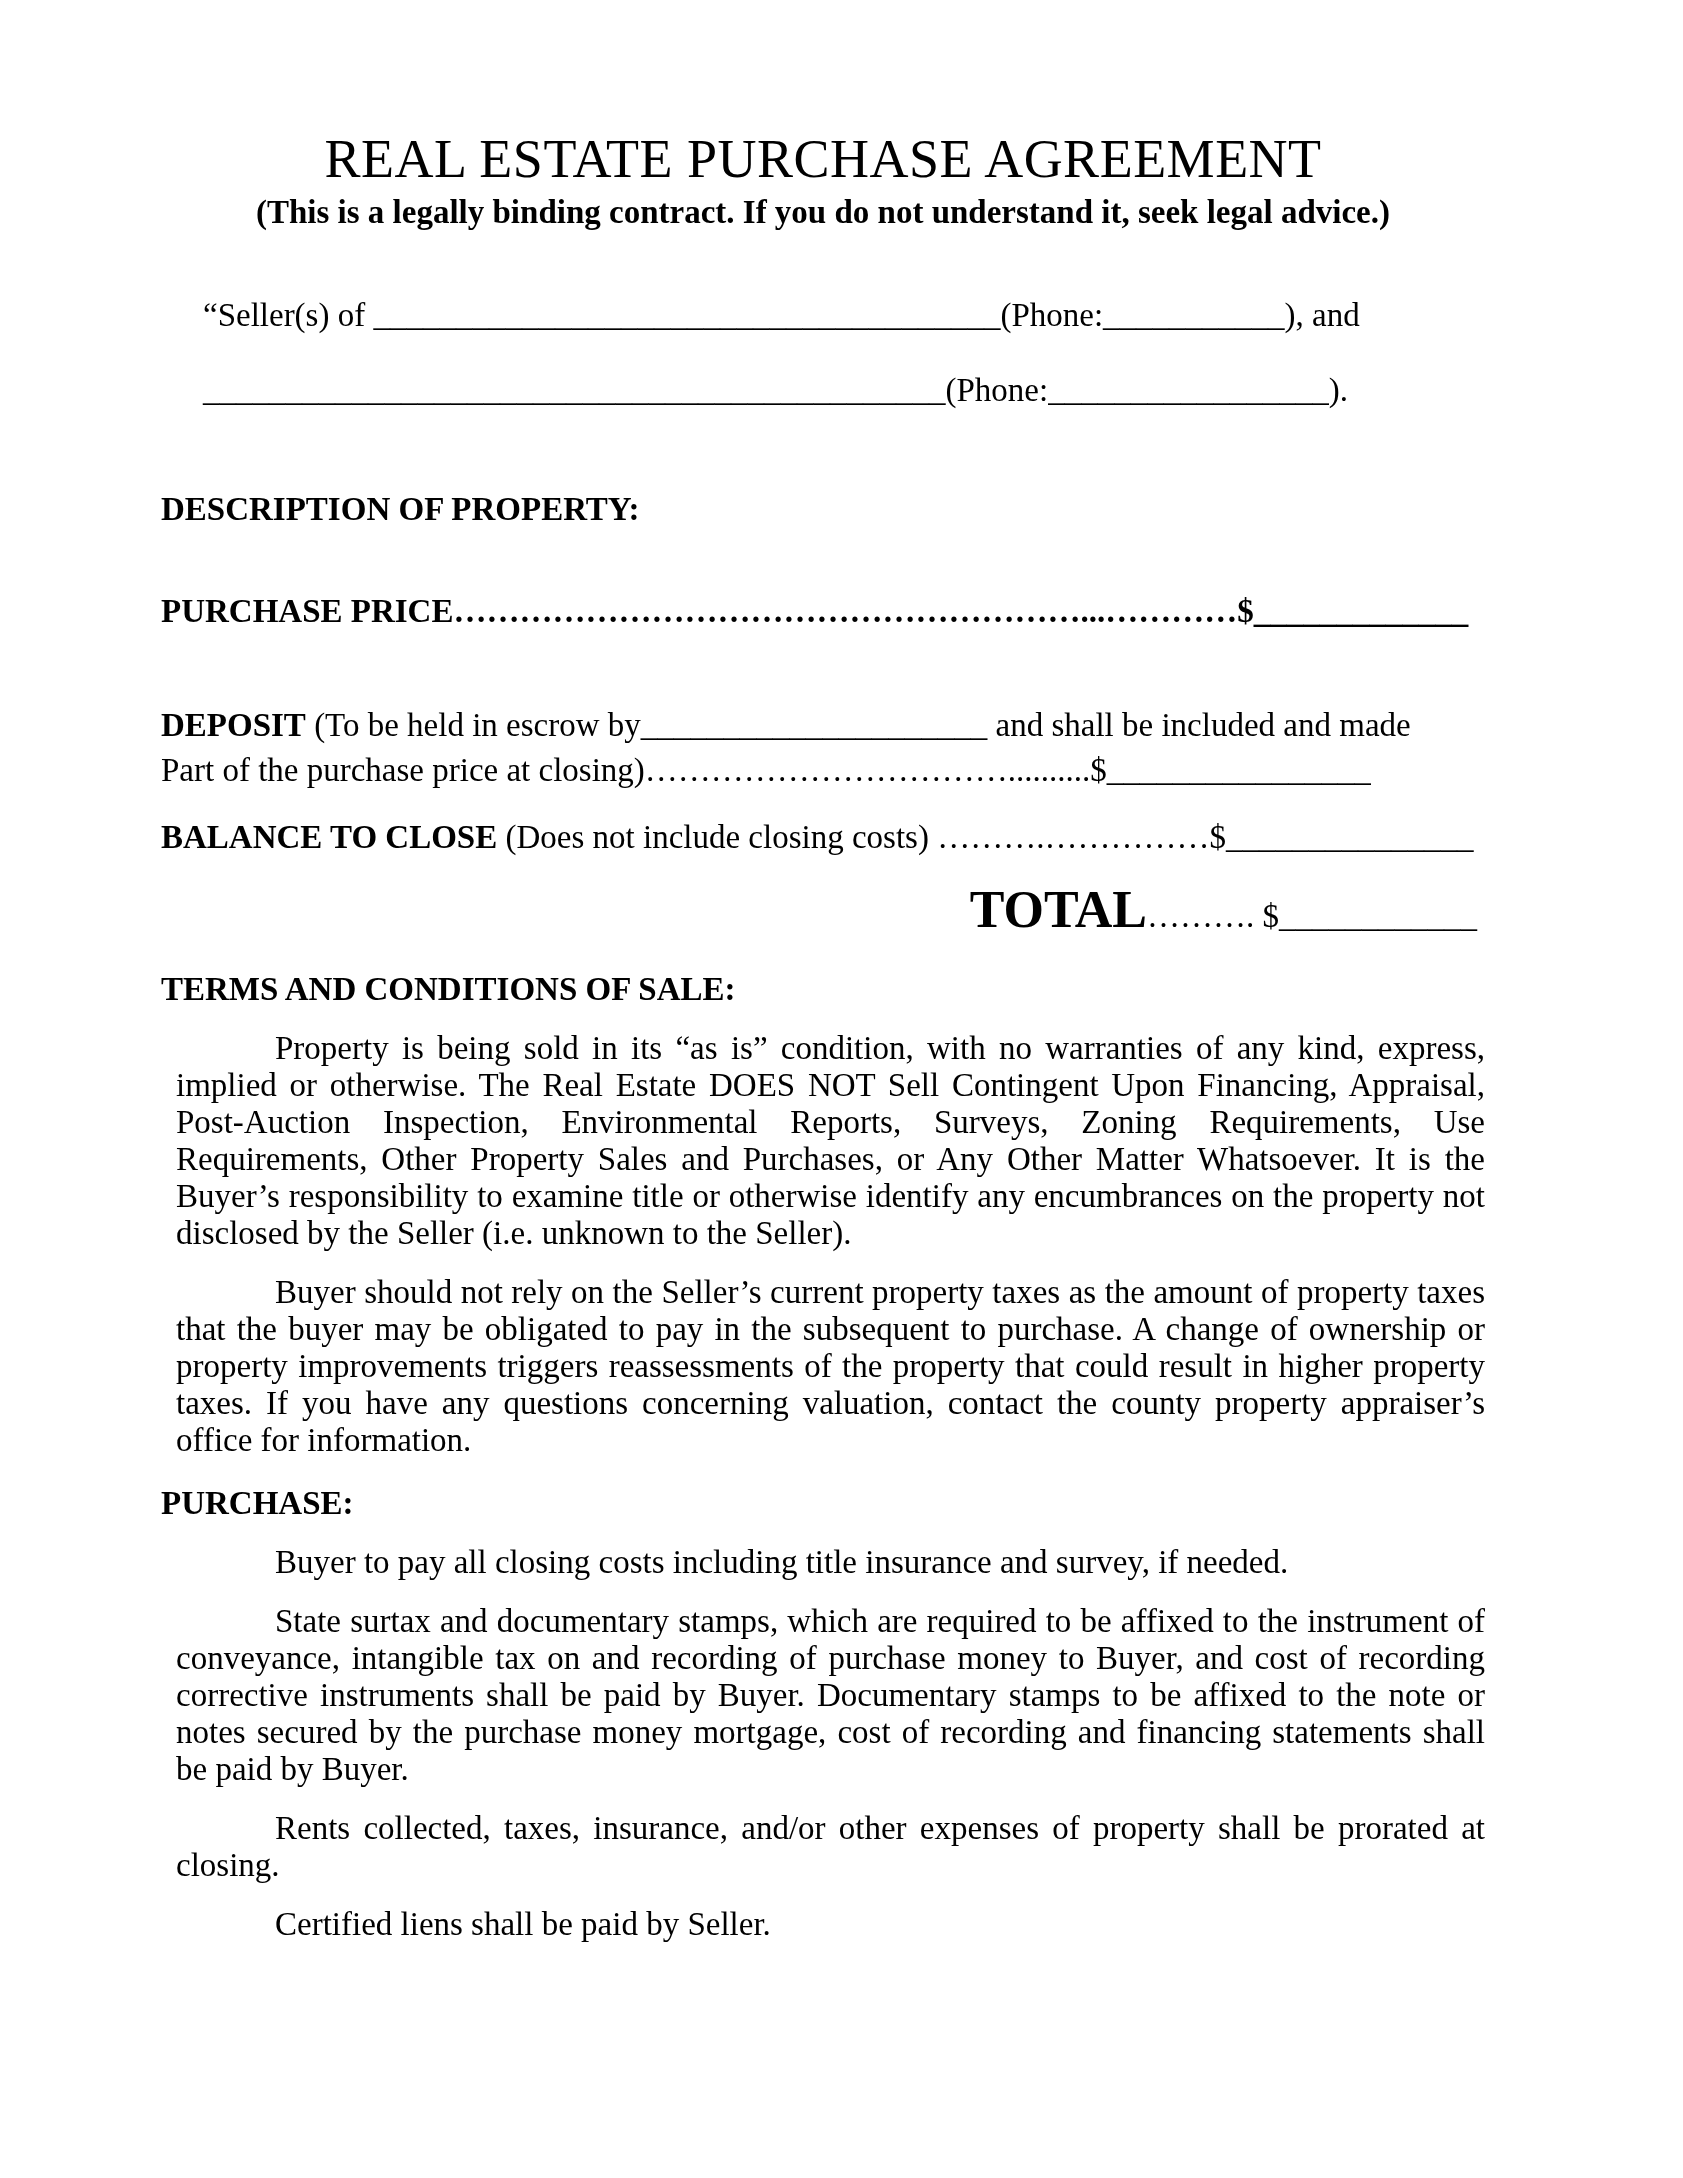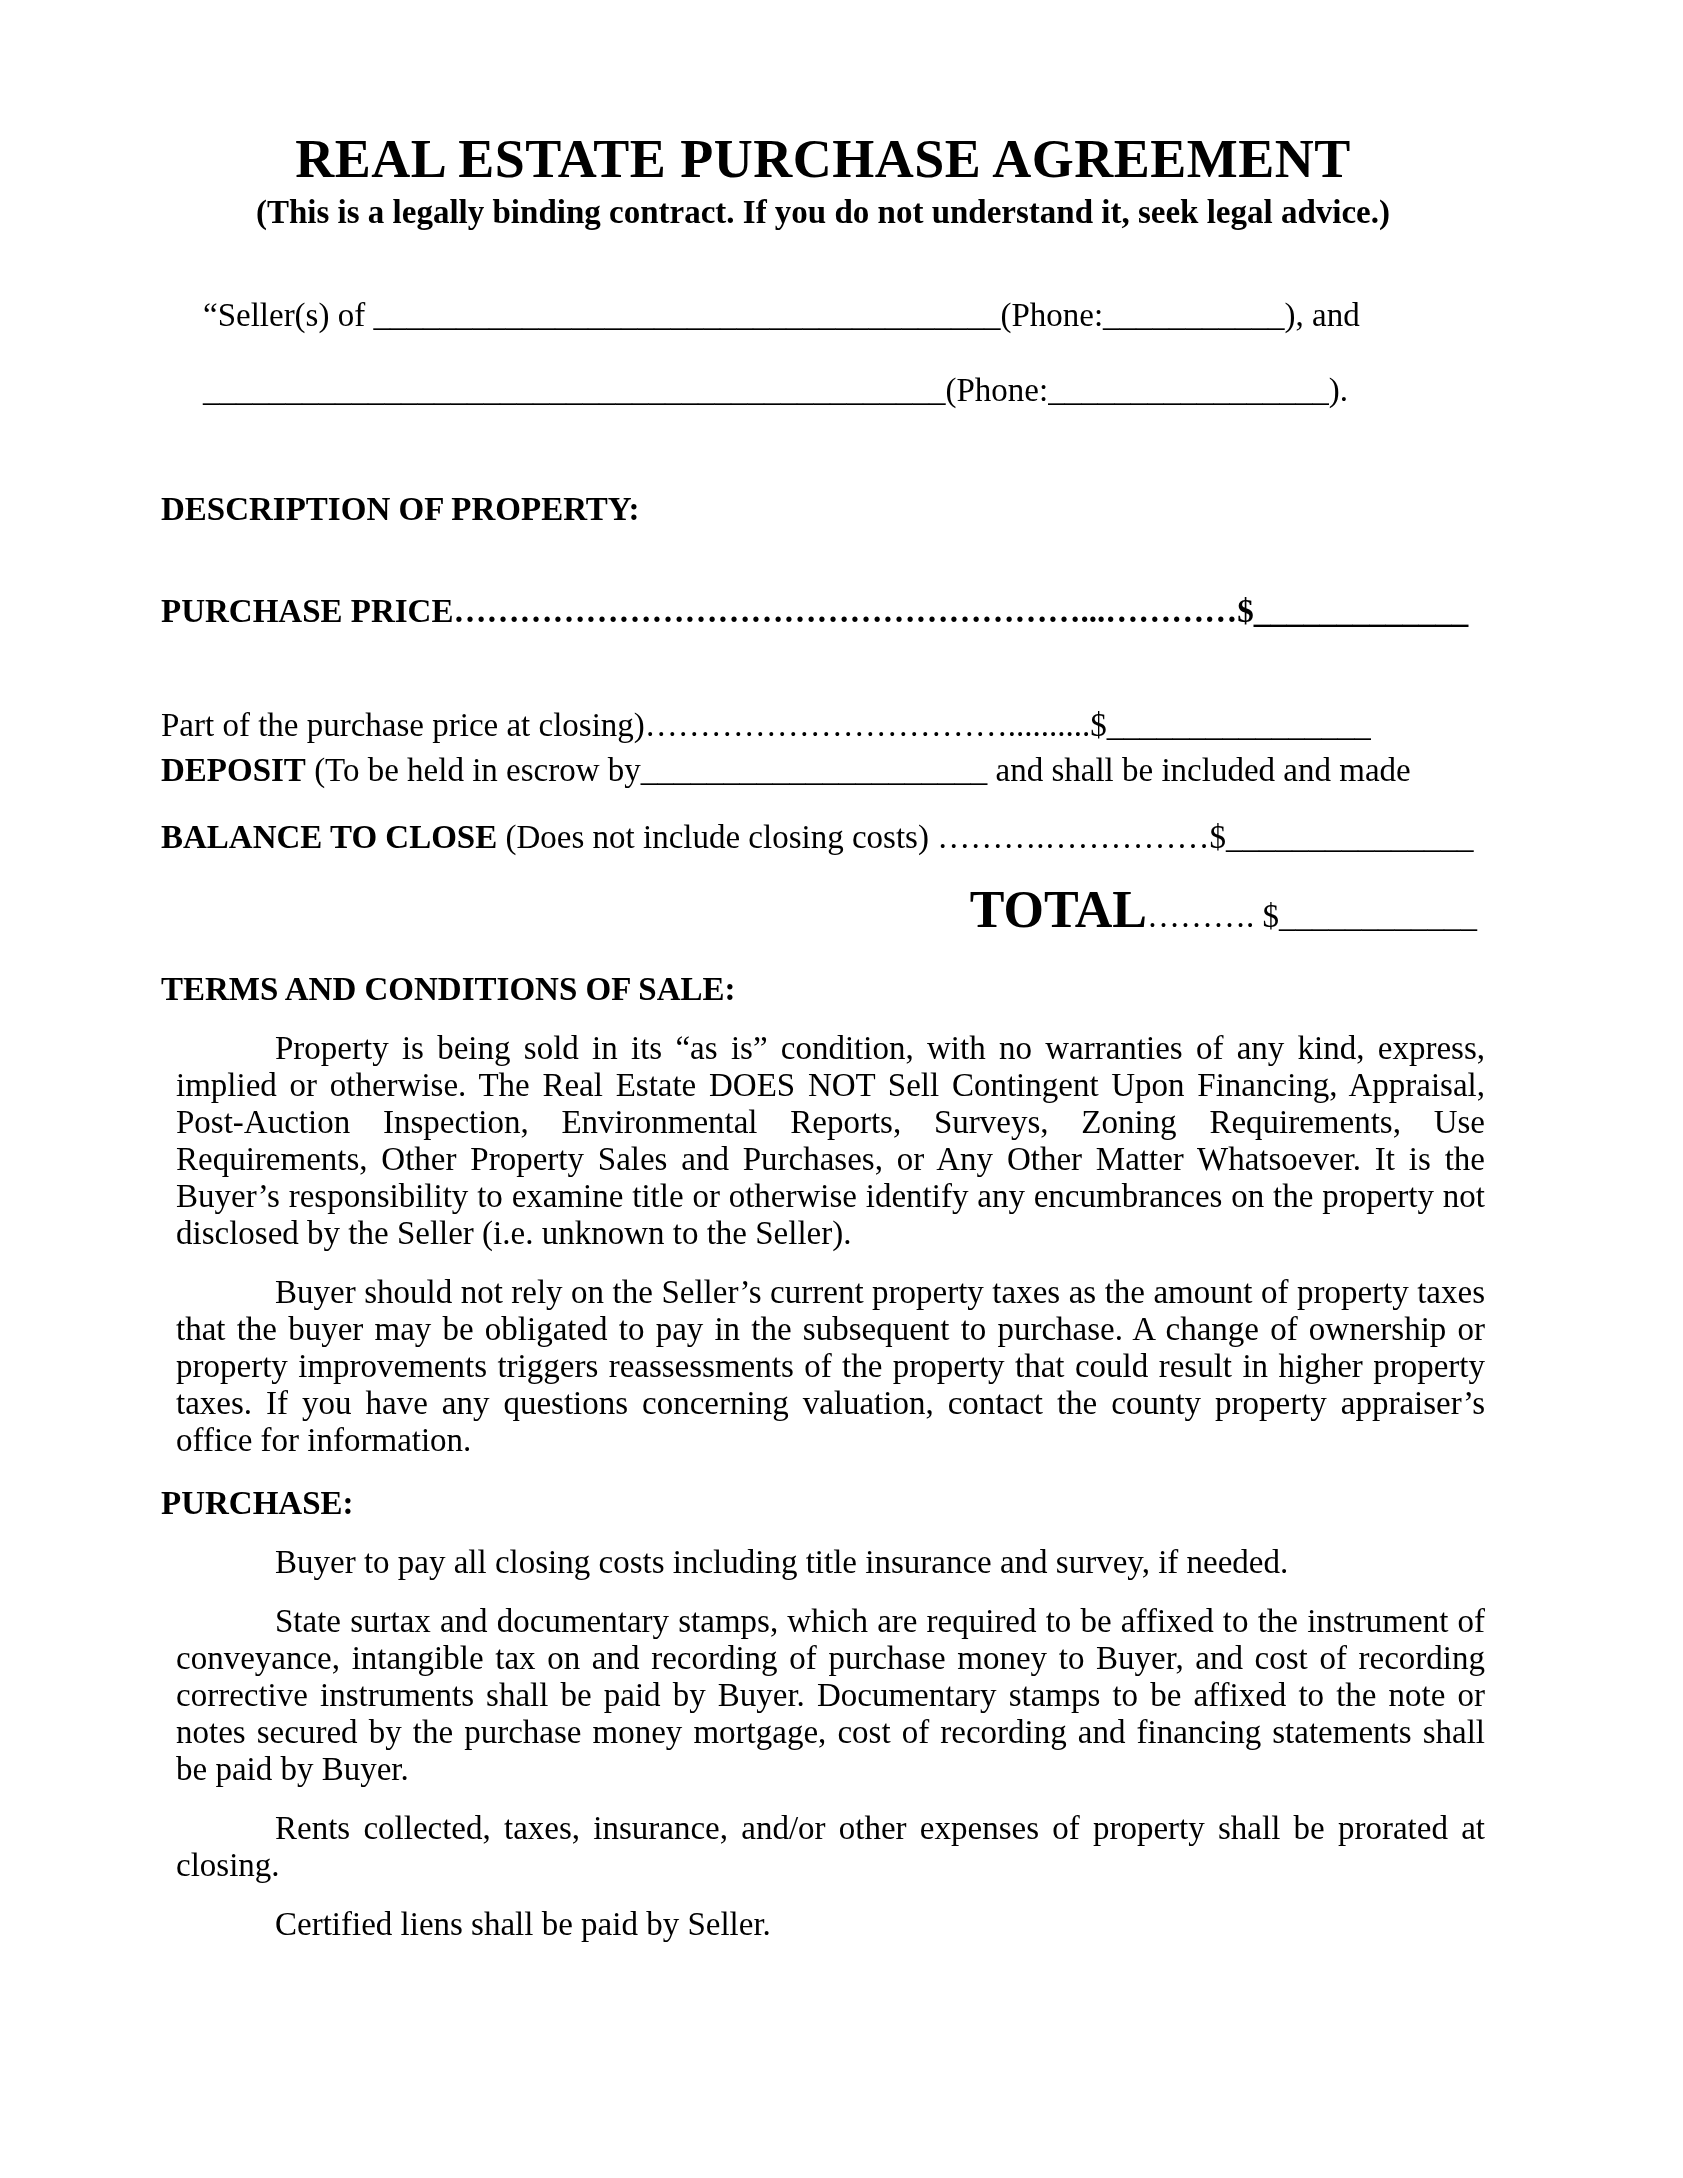--- a/index.html
+++ b/index.html
@@ -11,21 +11,21 @@
     color: #000000;
     font-family: "Liberation Serif", "DejaVu Serif", serif;
     font-size: 33px;
     box-sizing: border-box;
     padding: 131px 198px 0 161px;
     overflow: hidden;
   }
   .title {
     margin: 0;
     text-align: center;
-    font-weight: bold;
+    font-weight: normal;
     font-size: 54px;
     letter-spacing: 0.5px;
     line-height: 1.05;
   }
   .subtitle {
     text-align: center;
     font-weight: bold;
     font-size: 33px;
     margin-top: 6px;
   }
@@ -93,24 +93,24 @@
   </div>
 
   <div class="heading">DESCRIPTION OF PROPERTY:</div>
 
   <div class="price-line">
     <span>PURCHASE PRICE</span><span>…………………………………………………...…………</span><span>$</span><span>_____________</span>
   </div>
 
   <div class="deposit-block">
     <div class="deposit-line">
-      <span>Part of the purchase price at closing)</span><span>……………………………..........</span><span>$</span><span>________________</span>
+      <span class="bold">DEPOSIT</span><span> (To be held in escrow by</span><span>_____________________</span><span> and shall be included and made</span>
     </div>
     <div class="deposit-line">
-      <span class="bold">DEPOSIT</span><span> (To be held in escrow by</span><span>_____________________</span><span> and shall be included and made</span>
+      <span>Part of the purchase price at closing)</span><span>……………………………..........</span><span>$</span><span>________________</span>
     </div>
   </div>
 
   <div class="balance-line">
     <span class="bold">BALANCE TO CLOSE</span><span> (Does not include closing costs) </span><span>……….……………</span><span>$</span><span>_______________</span>
   </div>
 
   <div class="total-line">
     <span class="total-label">TOTAL</span><span>………. </span><span>$</span><span>____________</span>
   </div>

